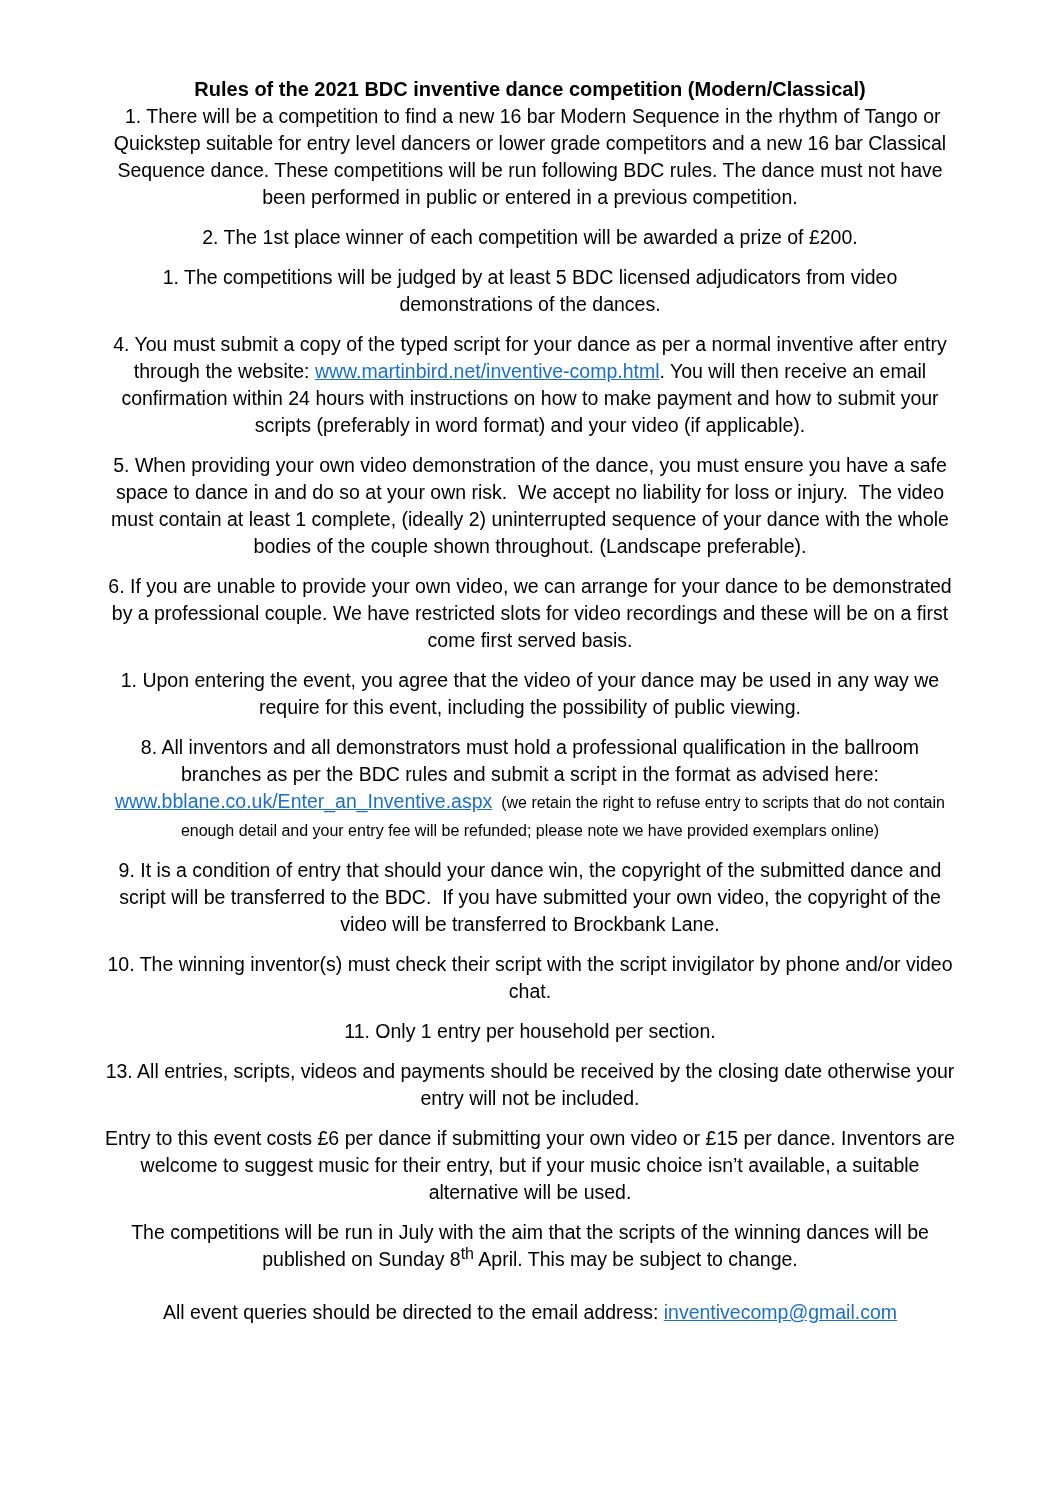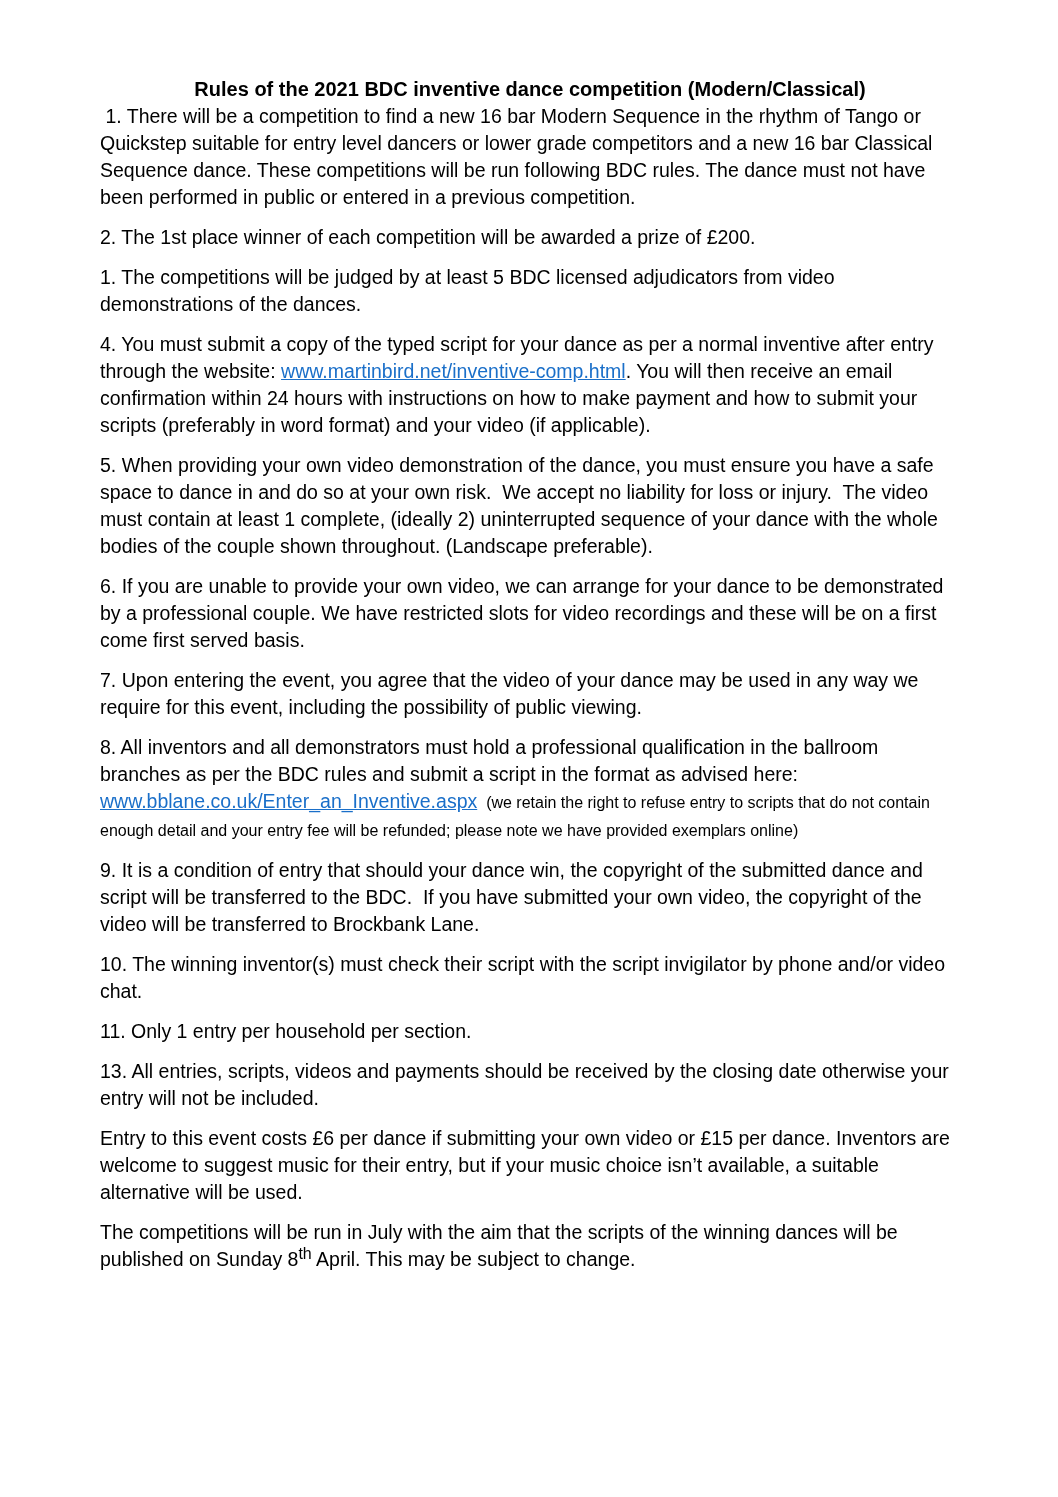--- a/index.html
+++ b/index.html
@@ -27,20 +27,21 @@
     font-weight: bold;
     text-align: center;
     margin: 0;
     white-space: pre-wrap;
   }
   .para {
     font-size: 19.5px;
     line-height: 27px;
     margin: 0 0 13px 0;
     white-space: pre-wrap;
+    text-align: center;
   }
   .para.gap-top {
     margin-top: 26px;
   }
   .small {
     font-size: 16px;
   }
   .sup {
     font-size: 16px;
     vertical-align: super;
@@ -57,22 +58,23 @@
 
 <div class="page">
   <h1 class="title">Rules of the 2021 BDC inventive dance competition (Modern/Classical)</h1>
   <div id="paragraphs">
       <p class="para"><span class="run"> 1. There will be a competition to find a new 16 bar Modern Sequence in the rhythm of Tango or Quickstep suitable for entry level dancers or lower grade competitors and a new 16 bar Classical Sequence dance. These competitions will be run following BDC rules. The dance must not have been performed in public or entered in a previous competition.</span></p>
       <p class="para"><span class="run">2. The 1st place winner of each competition will be awarded a prize of £200.</span></p>
       <p class="para"><span class="run">1. The competitions will be judged by at least 5 BDC licensed adjudicators from video demonstrations of the dances.</span></p>
       <p class="para"><span class="run">4. You must submit a copy of the typed script for your dance as per a normal inventive after entry through the website: </span><a href="#" class="link">www.martinbird.net/inventive-comp.html</a><span class="run">. You will then receive an email confirmation within 24 hours with instructions on how to make payment and how to submit your scripts (preferably in word format) and your video (if applicable).</span></p>
       <p class="para"><span class="run">5. When providing your own video demonstration of the dance, you must ensure you have a safe space to dance in and do so at your own risk.  We accept no liability for loss or injury.  The video must contain at least 1 complete, (ideally 2) uninterrupted sequence of your dance with the whole bodies of the couple shown throughout. (Landscape preferable).</span></p>
       <p class="para"><span class="run">6. If you are unable to provide your own video, we can arrange for your dance to be demonstrated by a professional couple. We have restricted slots for video recordings and these will be on a first come first served basis.</span></p>
-      <p class="para"><span class="run">7. Upon entering the event, you agree that the video of your dance may be used in any way we require for this event, including the possibility of public viewing.</span></p>
+      <p class="para"><span class="run">1. Upon entering the event, you agree that the video of your dance may be used in any way we require for this event, including the possibility of public viewing.</span></p>
       <p class="para"><span class="run">8. All inventors and all demonstrators must hold a professional qualification in the ballroom branches as per the BDC rules and submit a script in the format as advised here: </span><a href="#" class="link">www.bblane.co.uk/Enter_an_Inventive.aspx</a><span class="small">  (we retain the right to refuse entry to scripts that do not contain enough detail and your entry fee will be refunded; please note we have provided exemplars online)</span></p>
       <p class="para"><span class="run">9. It is a condition of entry that should your dance win, the copyright of the submitted dance and script will be transferred to the BDC.  If you have submitted your own video, the copyright of the video will be transferred to Brockbank Lane.</span></p>
       <p class="para"><span class="run">10. The winning inventor(s) must check their script with the script invigilator by phone and/or video chat.</span></p>
       <p class="para"><span class="run">11. Only 1 entry per household per section.</span></p>
       <p class="para"><span class="run">13. All entries, scripts, videos and payments should be received by the closing date otherwise your entry will not be included.</span></p>
       <p class="para"><span class="run">Entry to this event costs £6 per dance if submitting your own video or £15 per dance. Inventors are welcome to suggest music for their entry, but if your music choice isn’t available, a suitable alternative will be used.</span></p>
       <p class="para"><span class="run">The competitions will be run in July with the aim that the scripts of the winning dances will be published on Sunday 8</span><span class="sup">th</span><span class="run"> April. This may be subject to change.</span></p>
+      <p class="para gap-top"><span class="run">All event queries should be directed to the email address: </span><a href="#" class="link">inventivecomp@gmail.com</a></p>
     </div>
 </div>
 
 </body></html>

